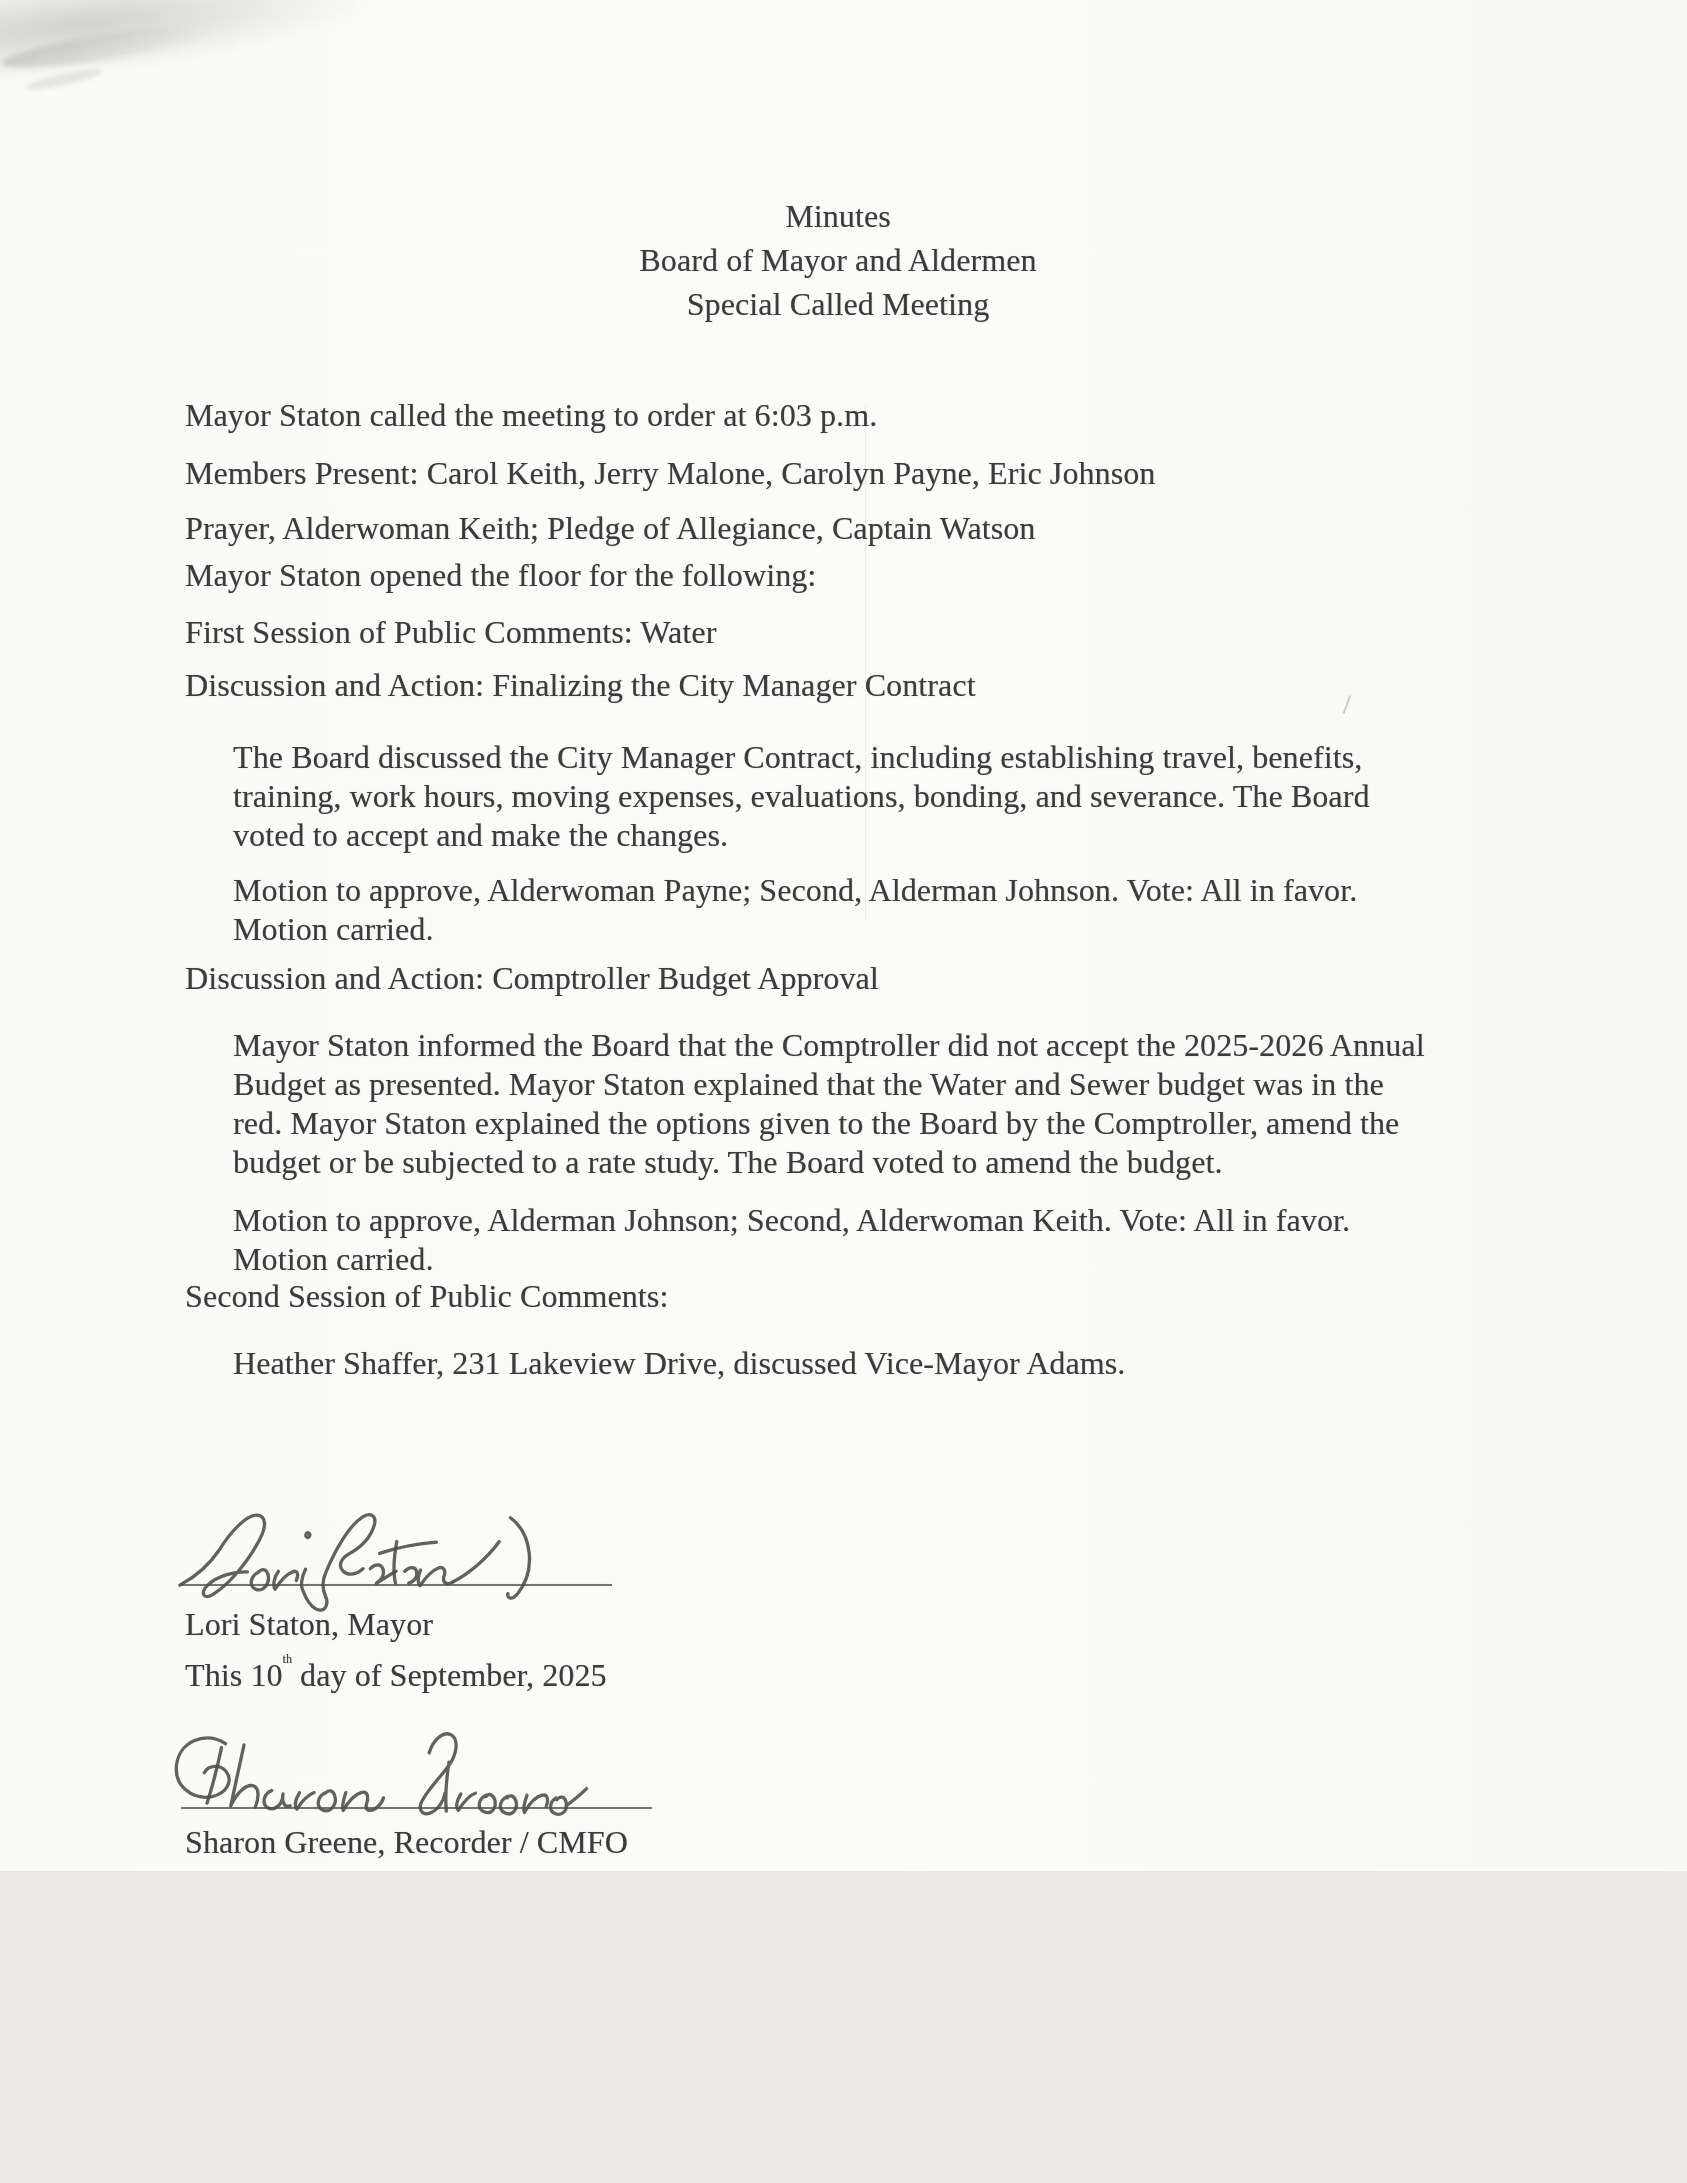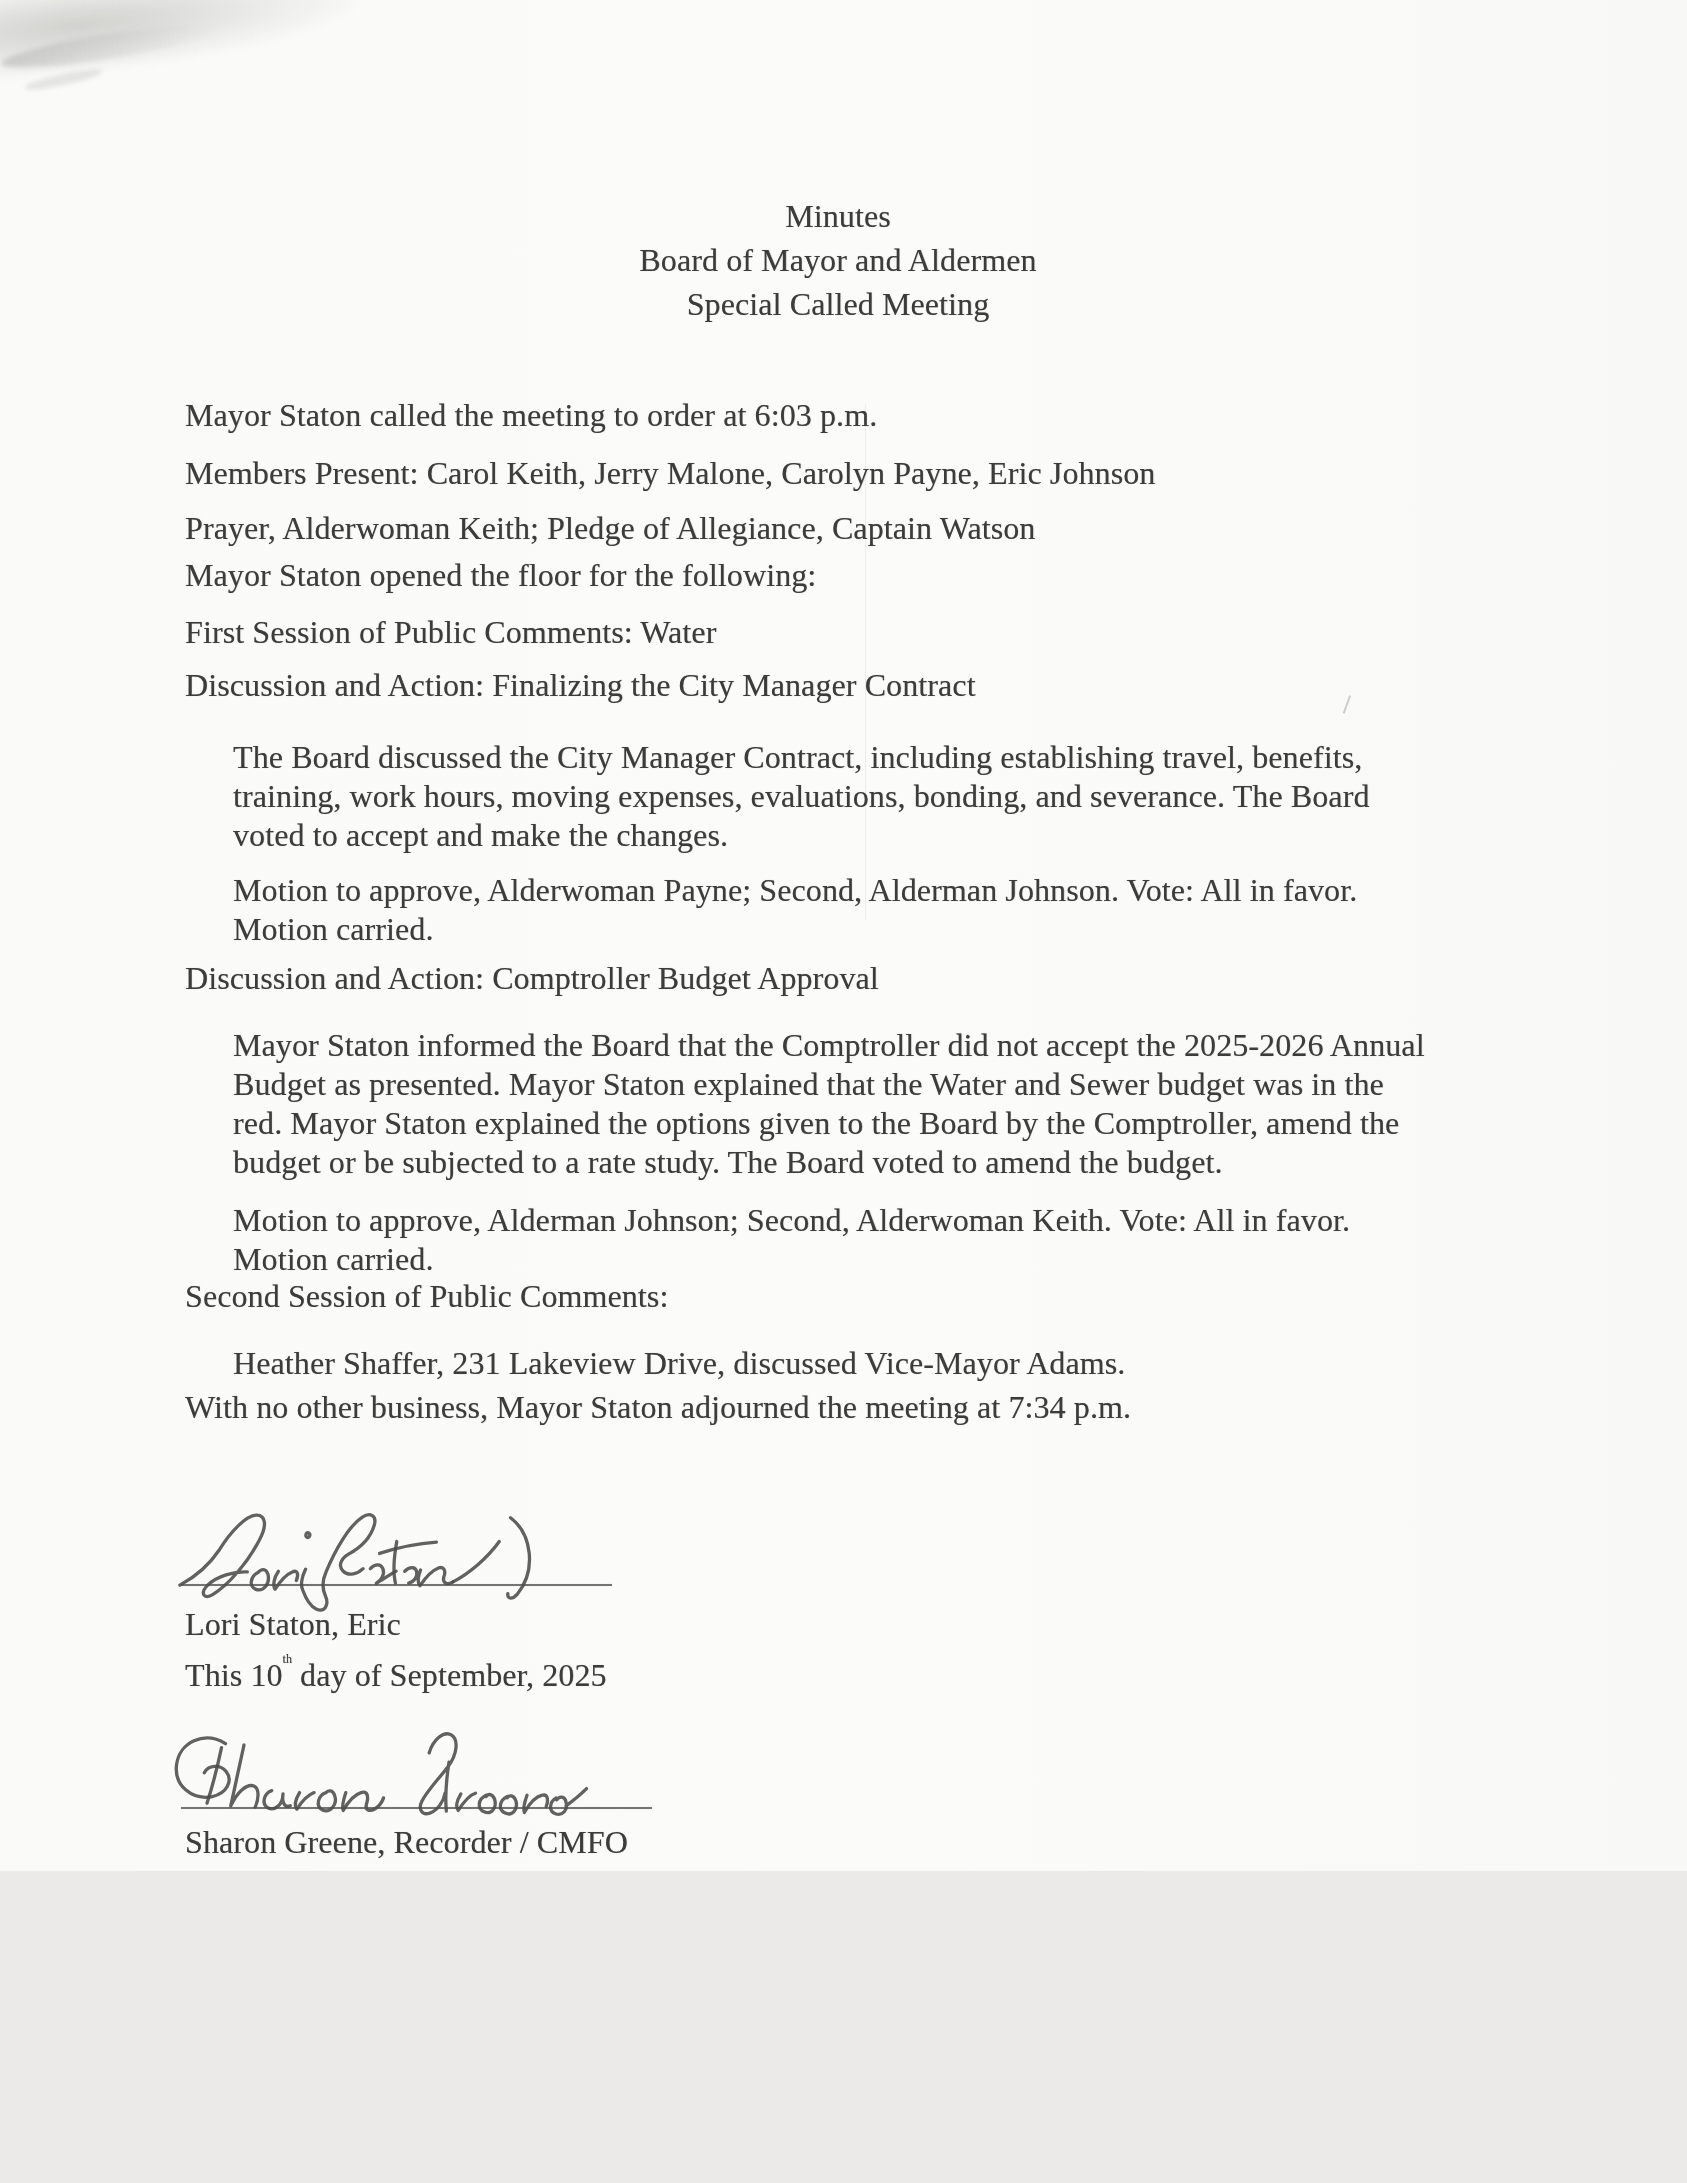--- a/index.html
+++ b/index.html
@@ -131,38 +131,37 @@
 Motion carried.</p>
   <p class="txt flush" style="top:959px">Discussion and Action: Comptroller Budget Approval</p>
   <p class="txt indent" style="top:1010px">Mayor Staton informed the Board that the Comptroller did not accept the 2025-2026 Annual
 Budget as presented. Mayor Staton explained that the Water and Sewer budget was in the
 red. Mayor Staton explained the options given to the Board by the Comptroller, amend the
 budget or be subjected to a rate study. The Board voted to amend the budget.</p>
   <p class="txt indent" style="top:1185px">Motion to approve, Alderman Johnson; Second, Alderwoman Keith. Vote: All in favor.
 Motion carried.</p>
   <p class="txt flush" style="top:1277px">Second Session of Public Comments:</p>
   <p class="txt indent" style="top:1328px">Heather Shaffer, 231 Lakeview Drive, discussed Vice-Mayor Adams.</p>
-  <p class="txt flush" style="top:1388px">With no other business, Mayor Staton adjourned the meeting at 7:34 p.m.</p>
 
   <svg class="sig-svg" style="left:172px; top:1507px;" width="476" height="116" viewBox="0 0 720 175">
     <title>Lori Staton</title>
     <path d="M 12 118 C 34 106, 56 88, 72 64 C 88 38, 112 12, 128 12 C 142 12, 144 28, 132 50 C 112 88, 84 118, 62 132 C 48 141, 42 130, 54 118 C 68 104, 94 97, 114 98"></path>
     <path d="M 130 99 C 119 104, 116 119, 126 124 C 138 129, 149 116, 145 101 C 142 92, 135 93, 130 99"></path>
     <path d="M 161 97 C 154 107, 152 119, 156 124 C 163 113, 172 102, 182 98 C 190 94, 192 102, 188 111"></path>
     <path d="M 202 94 C 196 106, 194 119, 198 126 C 202 137, 208 149, 218 154 C 231 160, 238 148, 232 134 C 227 123, 227 111, 233 98 C 247 64, 268 28, 288 15 C 300 7, 310 13, 306 27 C 300 48, 282 63, 267 71 C 255 78, 251 89, 259 97 C 267 105, 281 101, 289 93"></path>
     <path d="M 203 40 C 206 37, 210 40, 208 44 C 206 48, 201 45, 203 40"></path>
     <path d="M 300 93 C 308 85, 316 86, 319 93 C 322 101, 317 111, 309 115 C 318 111, 330 101, 339 97"></path>
     <path d="M 340 52 C 336 74, 334 98, 338 115"></path>
     <path d="M 314 70 C 342 61, 372 55, 400 53"></path>
     <path d="M 352 97 C 360 89, 368 90, 370 97 C 372 105, 366 113, 358 115 M 376 95 C 372 105, 371 114, 375 119 C 383 107, 393 96, 403 92 C 411 89, 415 96, 411 106 C 409 114, 415 119, 425 113"></path>
     <path d="M 425 113 C 450 100, 478 76, 495 52"></path>
     <path d="M 512 16 C 544 40, 552 95, 522 132 C 515 140, 507 139, 508 131"></path>
   </svg>
   <div class="sig-line" style="left:181px; top:1584px; width:431px;"></div>
-  <p class="txt flush" style="top:1605px">Lori Staton, Eric</p>
+  <p class="txt flush" style="top:1605px">Lori Staton, Mayor</p>
   <p class="txt flush" style="top:1656px"><span>This 10</span><sup class="ord">th</sup><span> day of September, 2025</span></p>
 
   <svg class="sig-svg" style="left:162px; top:1725px;" width="529" height="116" viewBox="0 0 800 175">
     <title>Sharon Greene</title>
     <path d="M 96 28 C 64 8, 26 26, 22 60 C 18 92, 46 114, 76 108 C 98 103, 108 84, 97 70 C 88 59, 70 60, 64 72"></path>
     <path d="M 90 34 C 84 62, 76 94, 68 118"></path>
     <path d="M 124 30 C 117 62, 110 94, 104 122 M 104 122 C 114 101, 128 88, 139 92 C 148 96, 146 113, 141 124"></path>
     <path d="M 166 99 C 154 103, 150 119, 160 125 C 171 131, 183 119, 183 104 M 183 104 C 181 116, 185 126, 194 122"></path>
     <path d="M 208 102 C 202 112, 200 122, 204 127 C 211 116, 220 106, 230 102"></path>
     <path d="M 248 102 C 236 106, 232 122, 242 128 C 254 134, 266 120, 261 106 C 258 98, 252 98, 248 102"></path>

